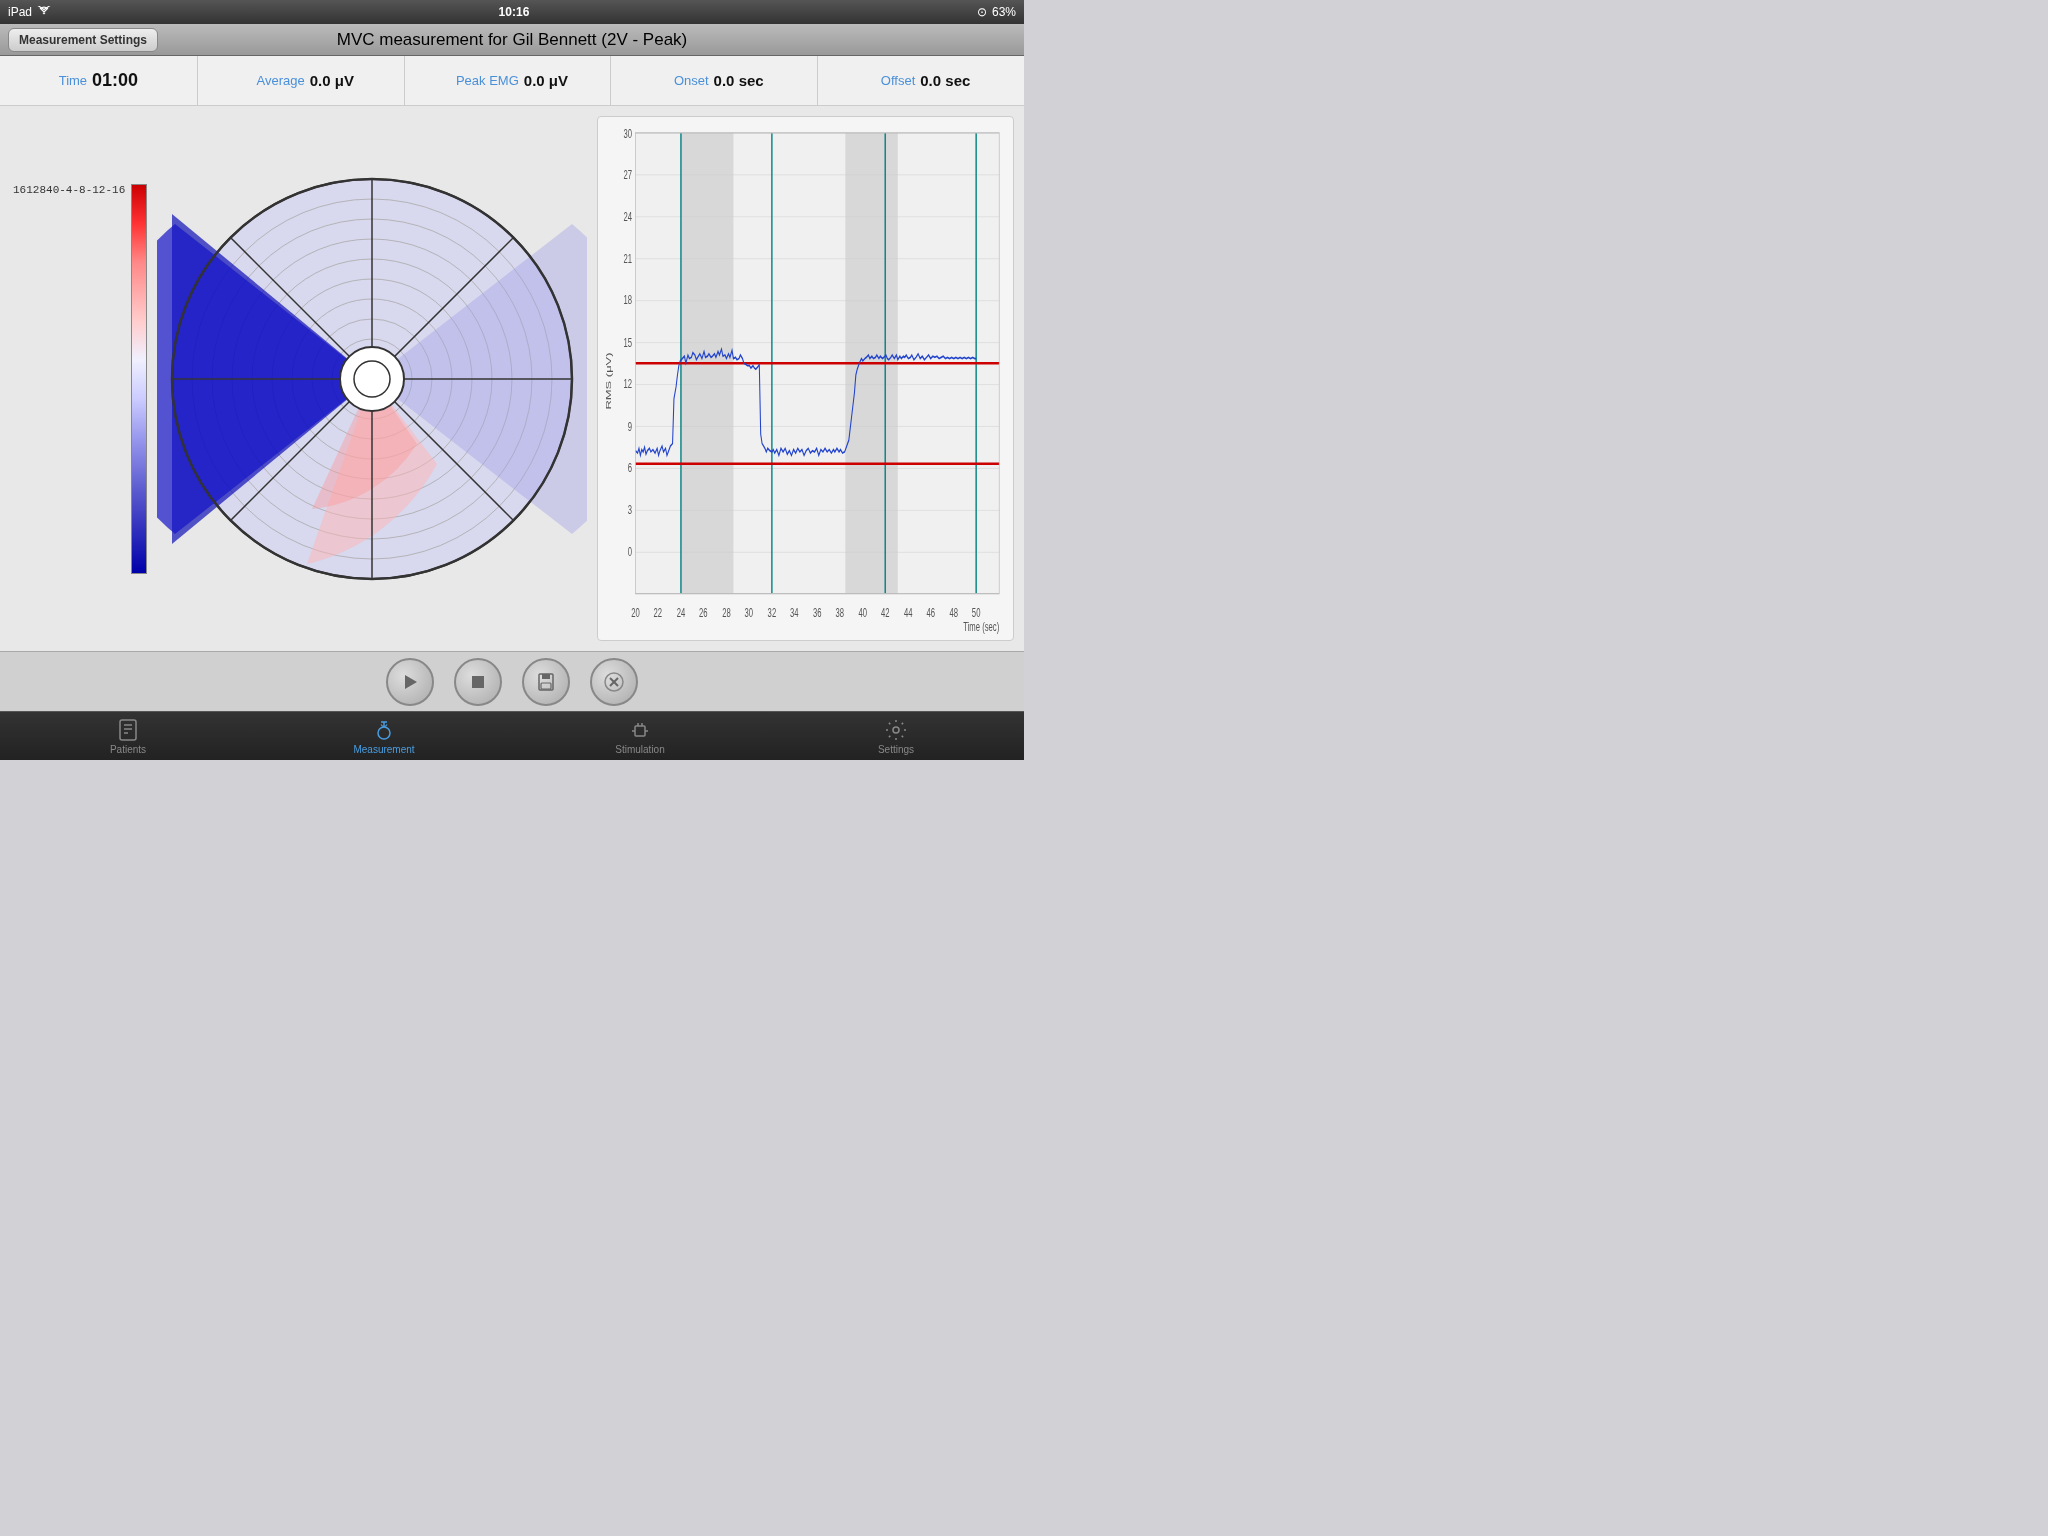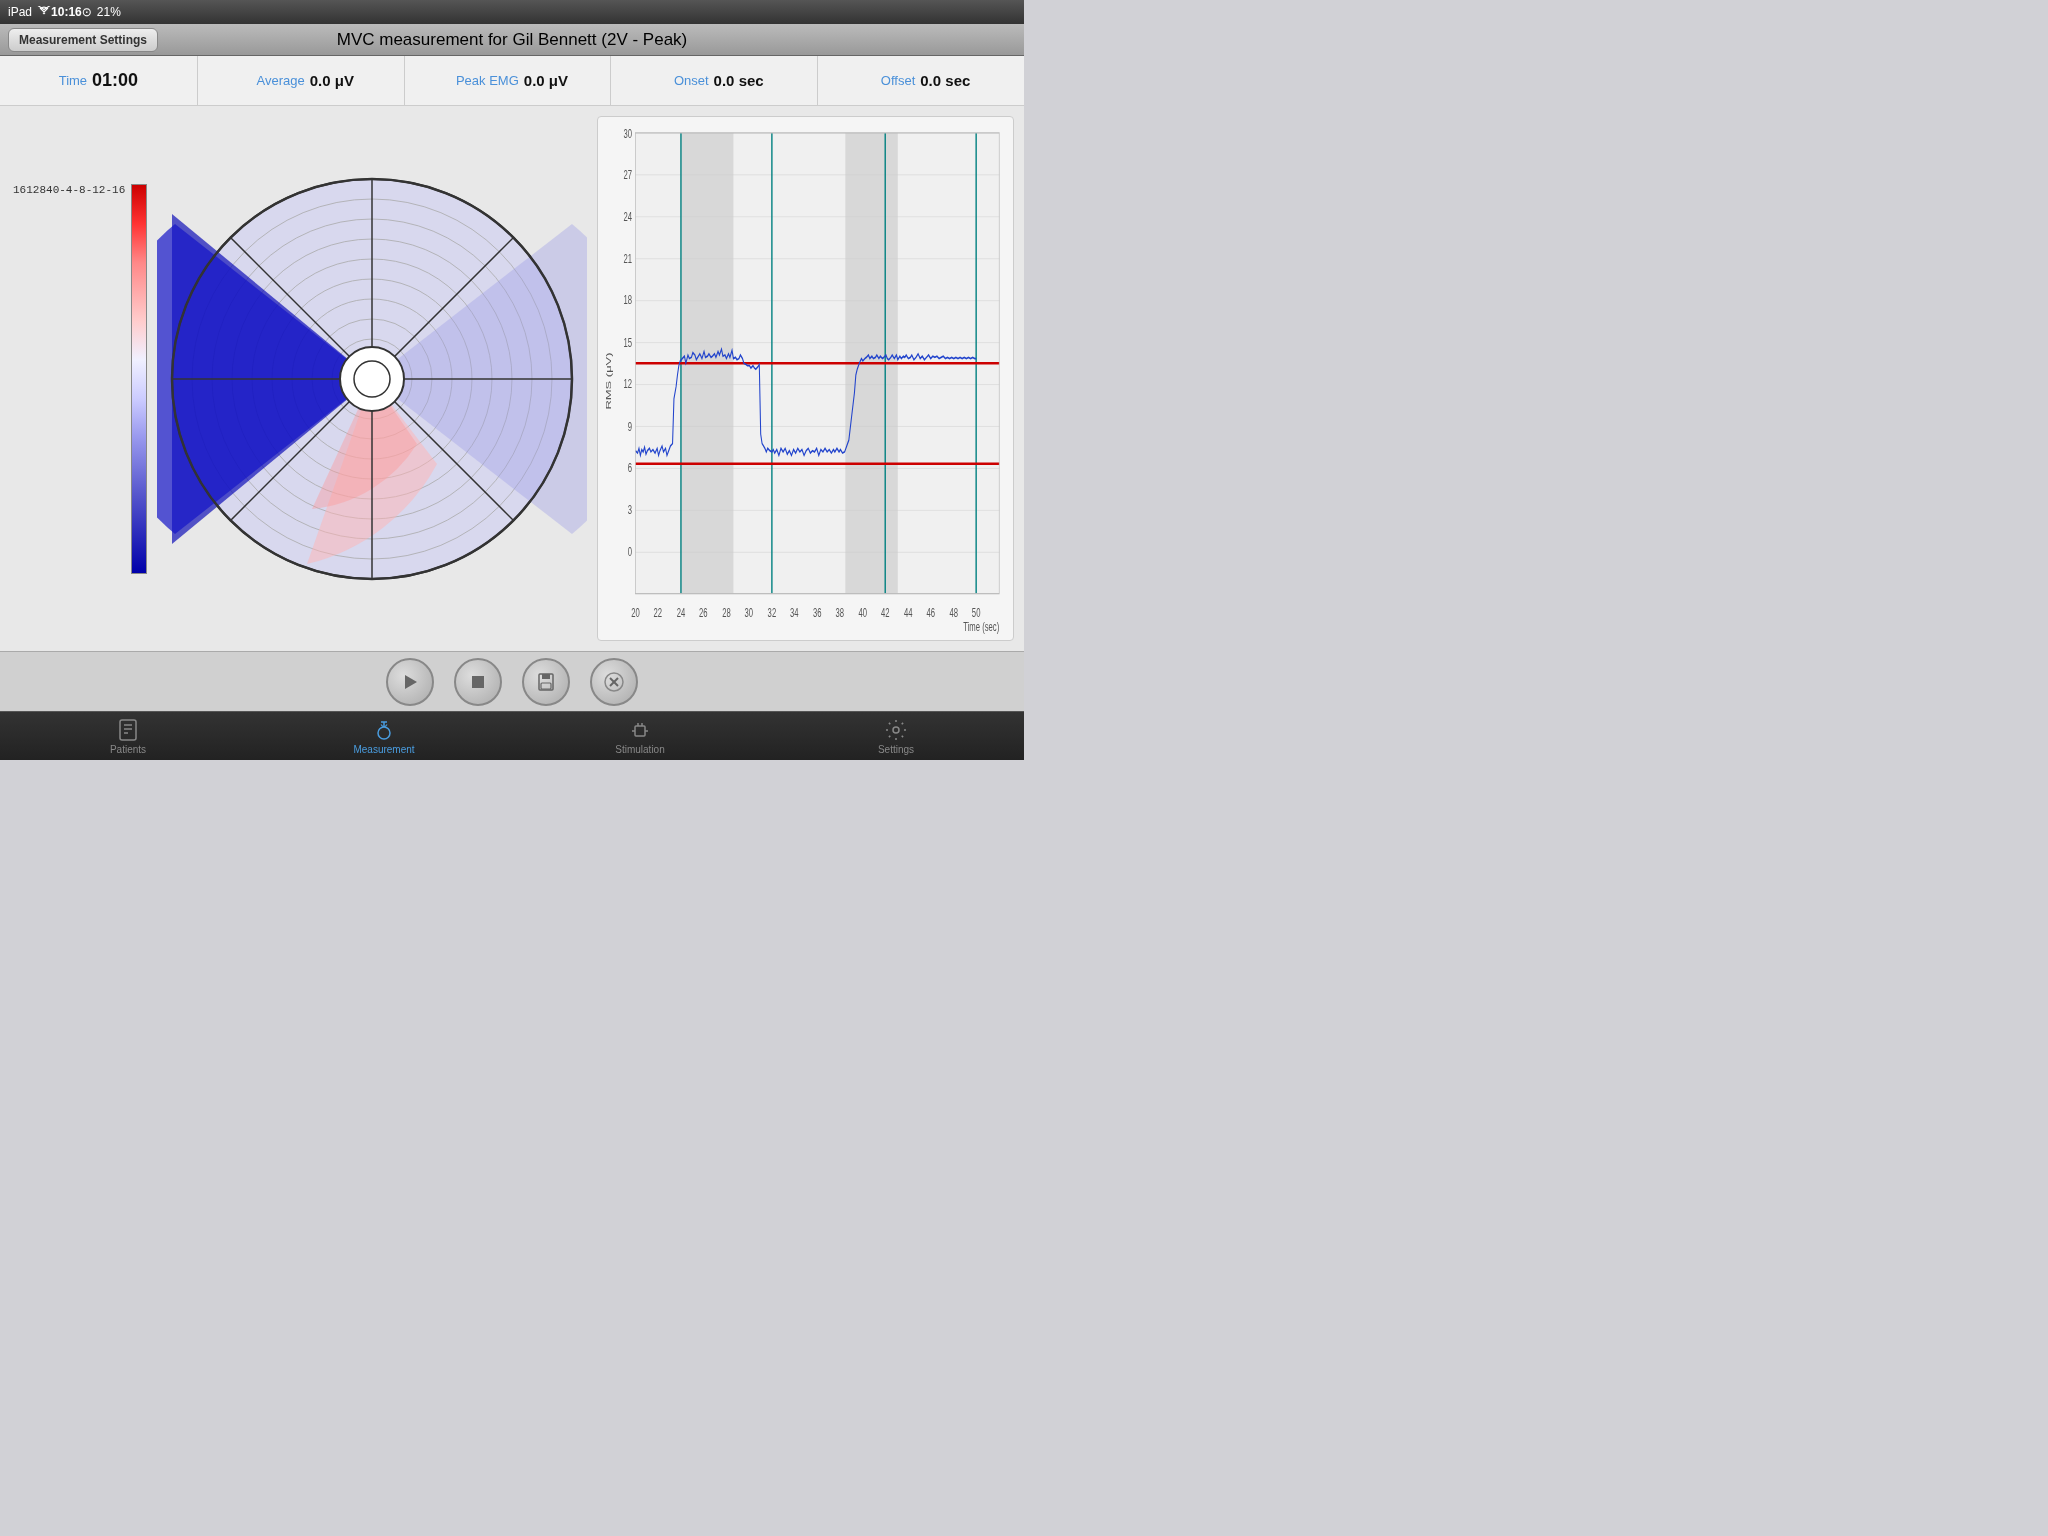--- a/index.html
+++ b/index.html
@@ -11,21 +11,21 @@
       overflow: hidden;
       position: relative;
     }
 
     
     .status-bar {
       background: linear-gradient(to bottom, #555, #333);
       height: 16px;
       display: flex;
       align-items: center;
-      justify-content: flex-start;
+      justify-content: space-between;
       padding: 12px 8px;
       color: white;
       font-size: 12px;
       font-weight: 500;
     }
     .status-bar-left { display: flex; align-items: center; gap: 5px; }
     .status-bar-right { display: flex; align-items: center; gap: 5px; }
 
     
     .nav-bar {
@@ -182,21 +182,21 @@
       <svg width="14" height="10" viewBox="0 0 14 10" fill="white">
         <path d="M7 8.5 L8.5 7 A2.5 2.5 0 0 0 5.5 7 Z" fill="white"></path>
         <path d="M7 6 L10.5 2.5 A5 5 0 0 0 3.5 2.5 Z" fill="none" stroke="white" stroke-width="1.2"></path>
         <path d="M7 3.5 L12.5 0 A8 8 0 0 0 1.5 0 Z" fill="none" stroke="white" stroke-width="1.2"></path>
       </svg>
     </span>
   </div>
   <div style="font-weight:600;">10:16</div>
   <div class="status-bar-right">
     <span>⊙</span>
-    <span>21%</span>
+    <span>63%</span>
   </div>
 </div>
 
 <div class="nav-bar">
   <button class="nav-bar-btn">Measurement Settings</button>
   <span class="nav-bar-title">MVC measurement for Gil Bennett (2V - Peak)</span>
 </div>
 
 <div class="stats-bar">
   <div class="stat-cell">

